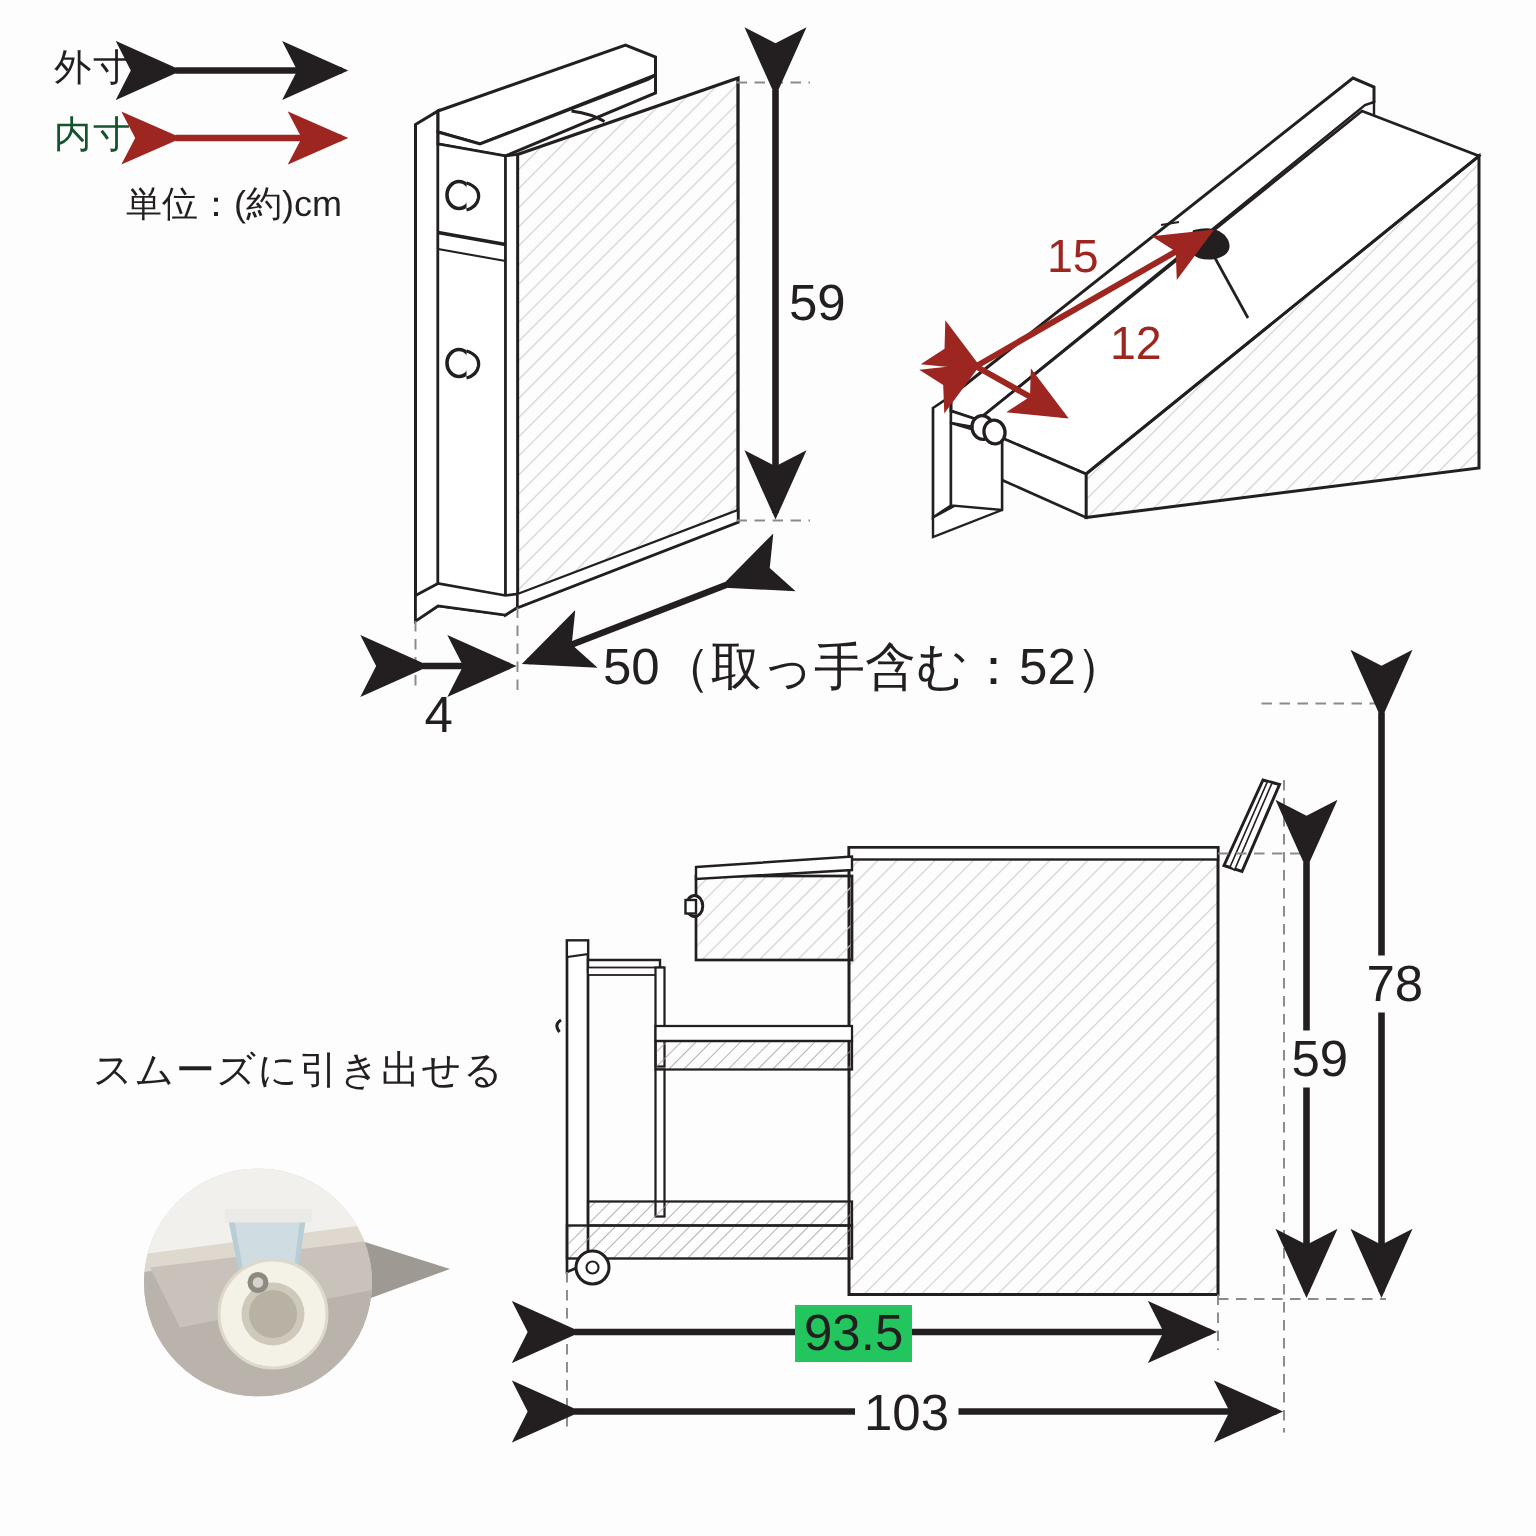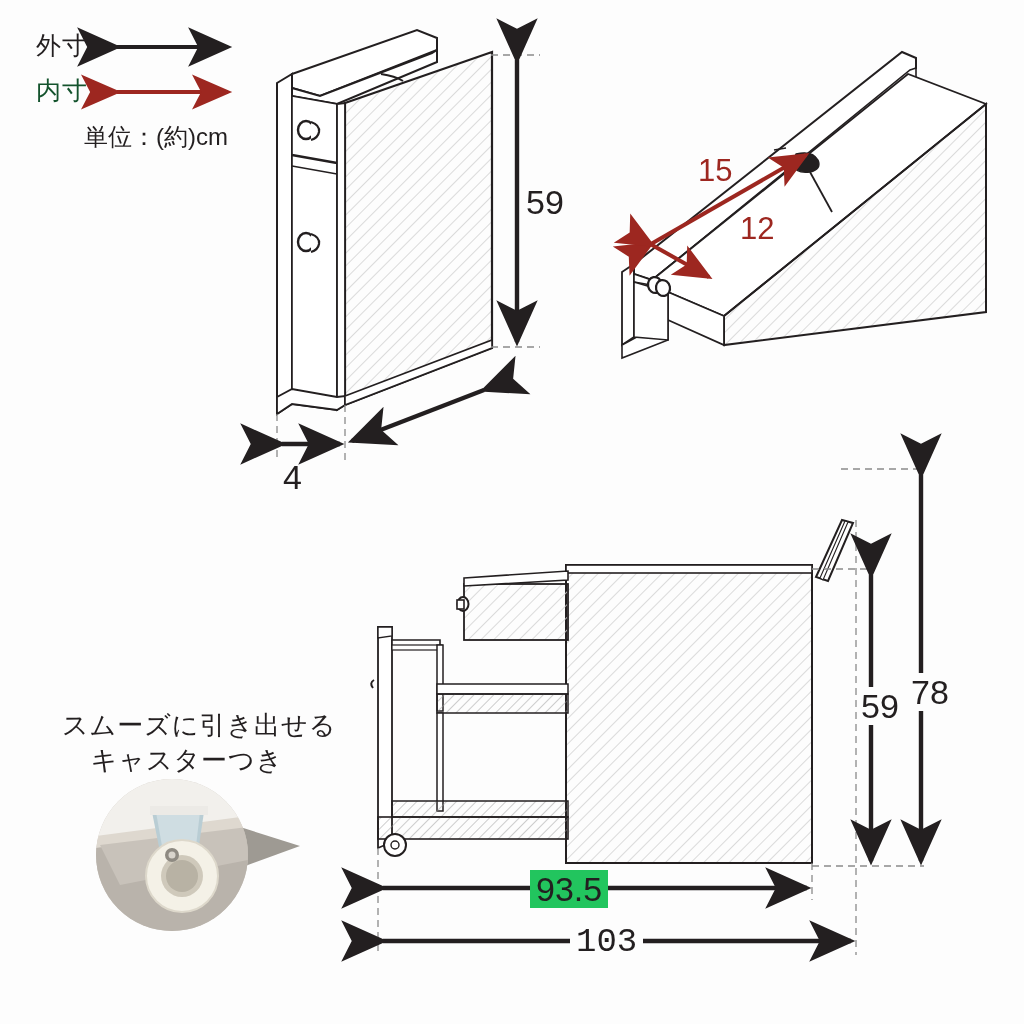--- a/index.html
+++ b/index.html
@@ -11,21 +11,21 @@
     position:relative;
   }
   #stage{position:absolute;left:0;top:0;width:1024px;height:986px;}
   svg#art{position:absolute;left:0;top:0;width:1024px;height:1024px;}
   .txt{position:absolute;color:#231f20;white-space:nowrap;line-height:1;}
   .legend-label{font-size:25px;letter-spacing:1px;}
   .legend-red{color:#14532d;}
   .unit{font-size:24px;letter-spacing:0px;}
   .dim{font-size:34px;color:#231f20;font-weight:400;text-align:center;}
   .dim-red{font-size:31px;color:#9d2720;font-weight:400;}
-  .caster-cap{font-size:26px;color:#231f20;text-align:center;letter-spacing:1px;line-height:1.35;margin-top:12px;}
+  .caster-cap{font-size:26px;color:#231f20;text-align:center;letter-spacing:1px;line-height:1.35;}
 </style>
 </head>
 <body>
 
 <div id="stage">
 
   <svg id="art" viewBox="0 0 1024 1024">
     <defs>
       <pattern id="hatch" width="9" height="9" patternTransform="rotate(45)" patternUnits="userSpaceOnUse">
         <line x1="0" y1="0" x2="0" y2="9" stroke="#d2d2d2" stroke-width="1.6"></line>
@@ -192,25 +192,25 @@
       </g>
     </g>
   </svg>
 
   <div class="txt legend-label" style="left:36px;top:33px;">外寸</div>
   <div class="txt legend-label legend-red" style="left:36px;top:78px;">内寸</div>
   <div class="txt unit" style="left:36px;top:125px;margin-left:48px;">単位：(約)cm</div>
 
   <div class="txt dim" style="left:526px;top:185px;">59</div>
   <div class="txt dim" style="left:283px;top:460px;">4</div>
+  <div class="txt dim" style="left:402px;top:428px;">50（取っ手含む：52）</div>
 
   <div class="txt dim-red" style="left:698px;top:155px;">15</div>
   <div class="txt dim-red" style="left:696px;top:213px;margin-left:44px;">12</div>
 
   <div class="txt dim" style="left:857px;top:687px;background:#fdfdfd;padding:2px 4px;">59</div>
-  <div class="txt dim" style="left:907px;top:637px;background:#fdfdfd;padding:2px 4px;margin-top:36px;">78</div>
+  <div class="txt dim" style="left:907px;top:637px;background:#fdfdfd;padding:2px 4px;">78</div>
   <div class="txt dim" style="left:530px;top:870px;background:#22c55e;padding:2px 6px;">93.5</div>
-  <div class="txt dim" style="left:570px;top:923px;background:#fdfdfd;padding:2px 6px;font-family:Liberation Mono, monospace;">103</div>
+  <div class="txt dim" style="left:570px;top:923px;background:#fdfdfd;padding:2px 6px;">103</div>
 
   <div class="txt caster-cap" style="left:62px;top:696px;width:250px;">スムーズに引き出せる</div>
-  <div class="txt caster-cap" style="left:62px;top:731px;width:250px;">キャスターつき</div>
 
 </div>
 
 </body></html>

